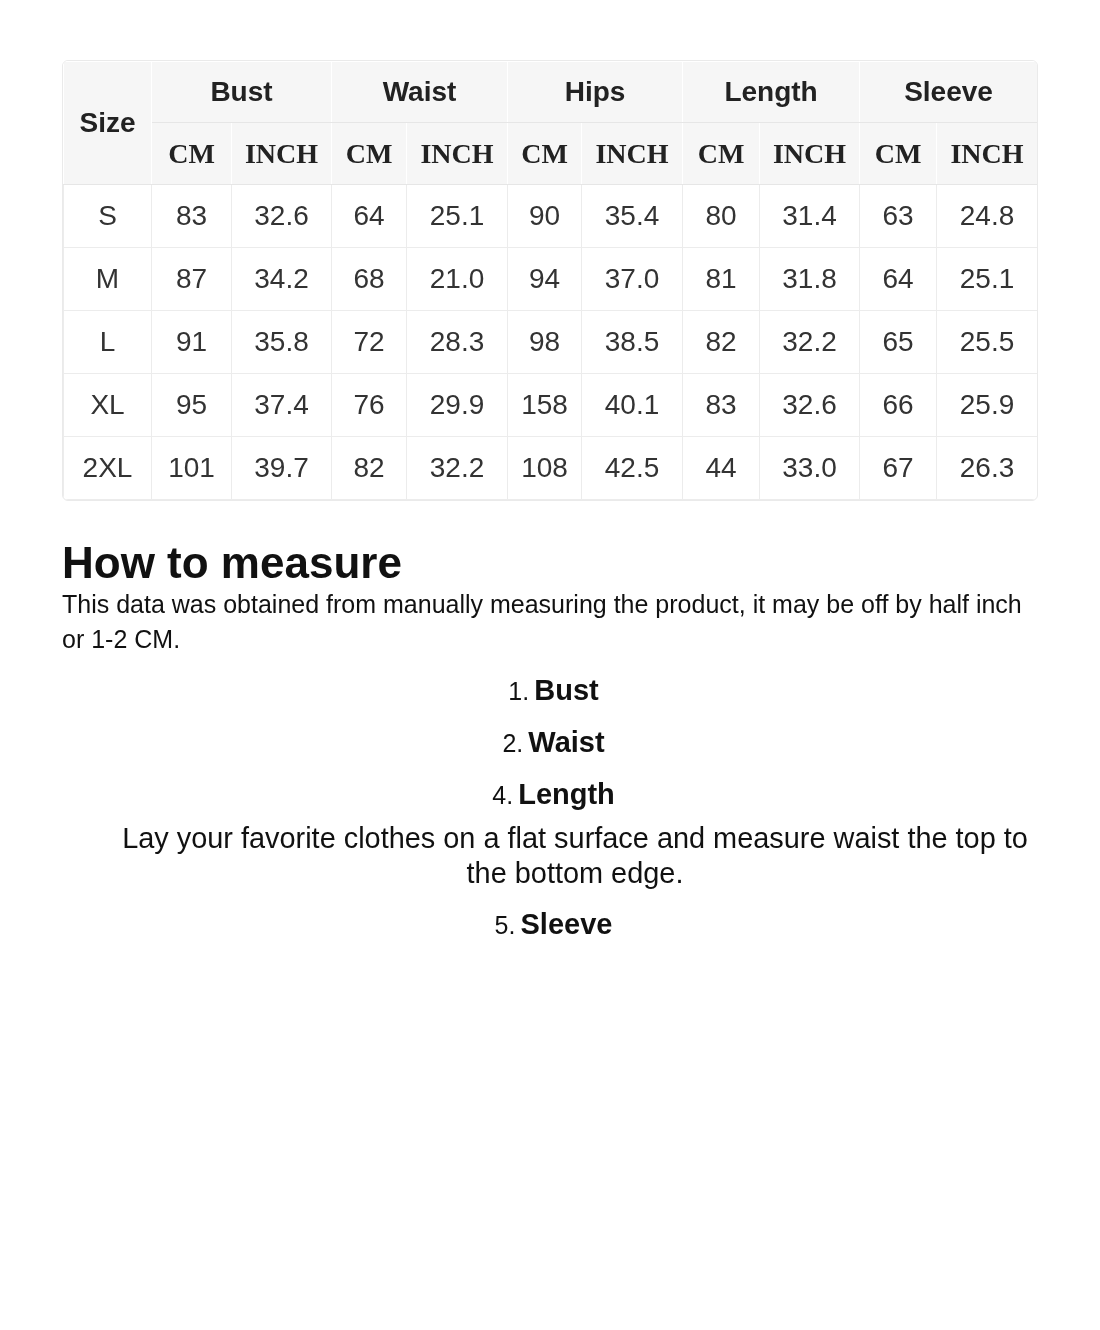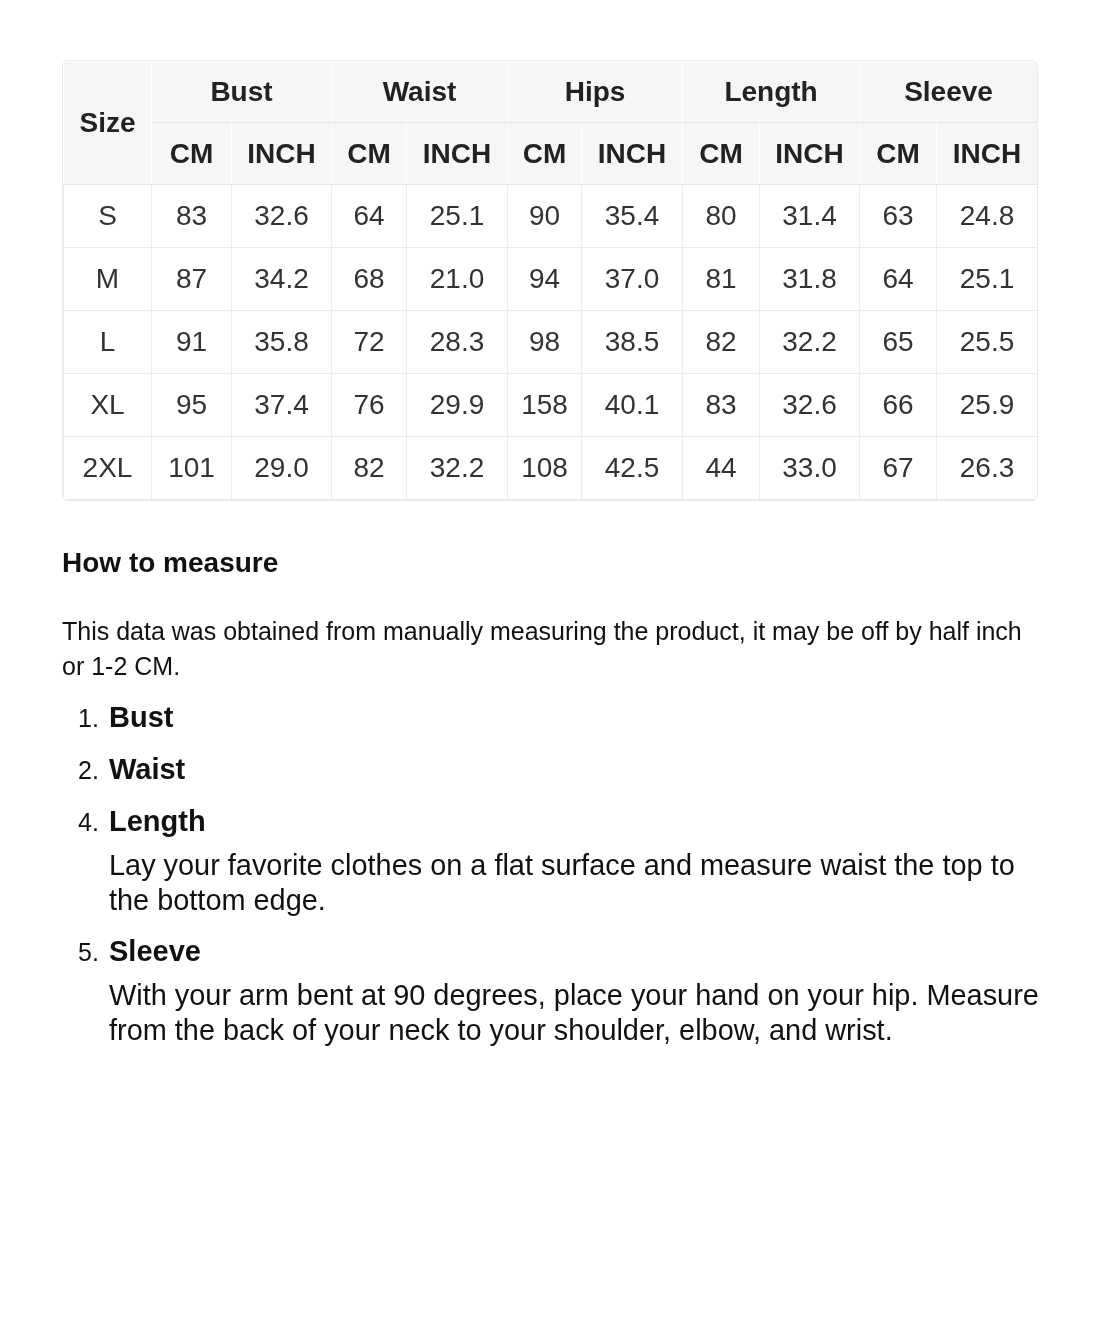--- a/index.html
+++ b/index.html
@@ -31,47 +31,48 @@
   }
   table.size-chart th {
     background: #f6f6f6;
     border: 1px solid #ffffff;
     border-bottom: 1px solid #e6e6e6;
     font-weight: bold;
     font-size: 28px;
     color: #222222;
   }
   table.size-chart thead tr.group-row th { height: 61px; }
-  table.size-chart thead tr.unit-row  th { height: 62px; }
+  table.size-chart thead tr.unit-row  th { height: 62px; font-family: Liberation Serif, serif; }
   table.size-chart td {
     border: 1px solid #ececec;
     height: 63px;
     font-size: 28px;
     color: #333333;
   }
 
   
   h2.howto {
-    margin: 40px 0 29px 0;
-    font-size: 28px;
+    margin: 40px 0 2px 0;
+    font-size: 44px;
     font-weight: bold;
     color: #111111;
     line-height: 44px;
   }
   p.intro {
     margin: 0;
     width: 978px;
     font-size: 25px;
     line-height: 35px;
     color: #111111;
   }
   ol.steps {
     list-style: none;
-    margin: 16px;
+    margin: 8px;
     padding: 0;
+    text-align: center;
   }
   ol.steps li { margin-top: 16px; }
   .step-head { font-size: 29px; line-height: 35px; }
   .step-num {
     display: inline-block;
     width: 31px;
     font-size: 25px;
     font-weight: normal;
     color: #111111;
   }
@@ -179,21 +180,21 @@
           <td>158</td>
           <td>40.1</td>
           <td>83</td>
           <td>32.6</td>
           <td>66</td>
           <td>25.9</td>
         </tr>
         <tr>
           <td>2XL</td>
           <td>101</td>
-          <td>29.0</td>
+          <td>39.7</td>
           <td>82</td>
           <td>32.2</td>
           <td>108</td>
           <td>42.5</td>
           <td>44</td>
           <td>33.0</td>
           <td>67</td>
           <td>26.3</td>
         </tr>
       </tbody>
@@ -218,17 +219,16 @@
     <li>
       <div class="step-head">
         <span class="step-num">4.</span><span class="step-term">Length</span>
       </div>
       <p class="step-desc">Lay your favorite clothes on a flat surface and measure waist the top to the bottom edge.</p>
     </li>
     <li>
       <div class="step-head">
         <span class="step-num">5.</span><span class="step-term">Sleeve</span>
       </div>
-      <p class="step-desc">With your arm bent at 90 degrees, place your hand on your hip. Measure from the back of your neck to your shoulder, elbow, and wrist.</p>
     </li>
   </ol>
 
 </div>
 
 </body></html>

